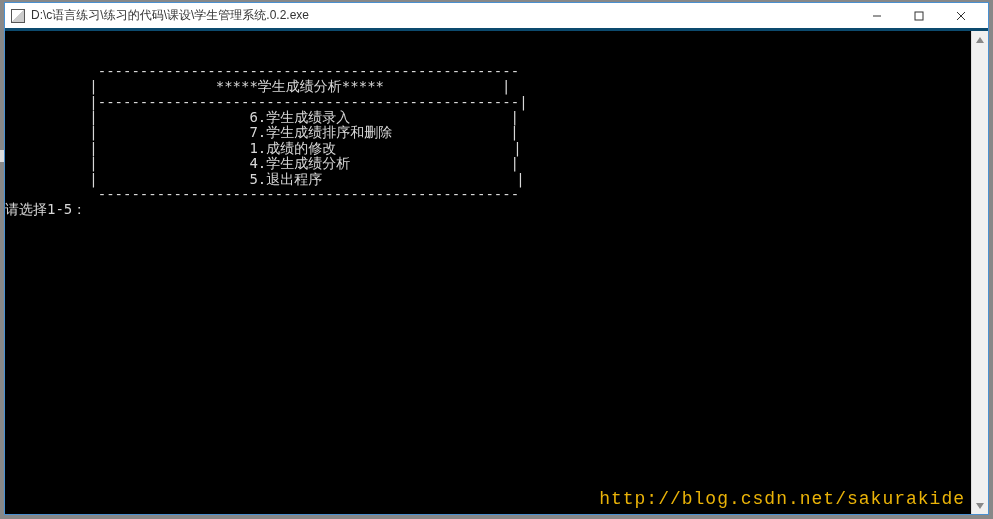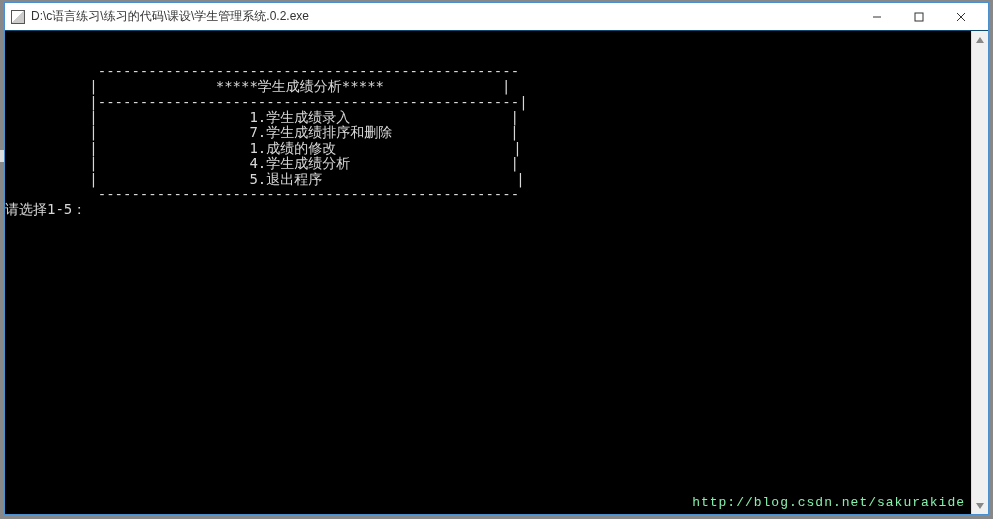--- a/index.html
+++ b/index.html
@@ -12,21 +12,21 @@
 .outer {
   position: absolute; left: 4px; top: 2px;
   width: 985px; height: 513px;
   background: #fff; border: 1px solid #4a90d0;
   display: flex; flex-direction: column;
 }
 .titlebar {
   height: 28px; background: #ffffff;
   display: flex; align-items: center;
   padding: 0 6px; font-size: 12px; color: #333;
-  border-bottom: 1px solid #0c4a6e; flex-shrink: 0;
+  border-bottom: 3px solid #0c4a6e; flex-shrink: 0;
 }
 .titlebar .icon {
   width: 14px; height: 14px; border: 1px solid #555;
   margin-right: 6px; display: inline-block;
   background: linear-gradient(135deg,#fff 50%,#ccc 50%);
 }
 .titlebar .title { flex: 1; }
 .winbtn {
   width: 42px; height: 26px; display: flex;
   align-items: center; justify-content: center;
@@ -52,22 +52,22 @@
   border-left: 1px solid #ddd;
 }
 .sbtn {
   height: 17px; display: flex;
   align-items: center; justify-content: center;
   font-size: 9px; color: #666;
 }
 .strack { flex: 1; background: #f0f0f0; position: relative; }
 .watermark {
   position: absolute; right: 6px; bottom: 4px;
-  color: #86efac; font-family: "Courier New", monospace;
-  font-size: 13px; letter-spacing: 1px;
+  color: #eab308; font-family: "Courier New", monospace;
+  font-size: 18px; letter-spacing: 1px;
   pointer-events: none;
 }
 .left-edge-artifact {
   position: absolute; left: 0; top: 150px;
   width: 4px; height: 12px; background: #ddd;
 }
 </style>
 </head>
 <body>
 
@@ -93,21 +93,21 @@
         </svg>
     </div>
   </div>
 
   <div class="console-wrap">
     <div class="console">
 <span class="menu-box">
 <span class="dashrow">           --------------------------------------------------</span>
 <span>          |              *****学生成绩分析*****              |</span>
 <span class="dashrow">          |--------------------------------------------------|</span>
-<span>          |                  1.学生成绩录入                   |</span>
+<span>          |                  6.学生成绩录入                   |</span>
 <span>          |                  7.学生成绩排序和删除              |</span>
 <span>          |                  1.成绩的修改                     |</span>
 <span>          |                  4.学生成绩分析                   |</span>
 <span>          |                  5.退出程序                       |</span>
 <span class="dashrow">           --------------------------------------------------</span>
 </span>
 <span class="prompt">请选择1-5：</span>
       <div class="watermark">http://blog.csdn.net/sakurakide</div>
     </div>
 

